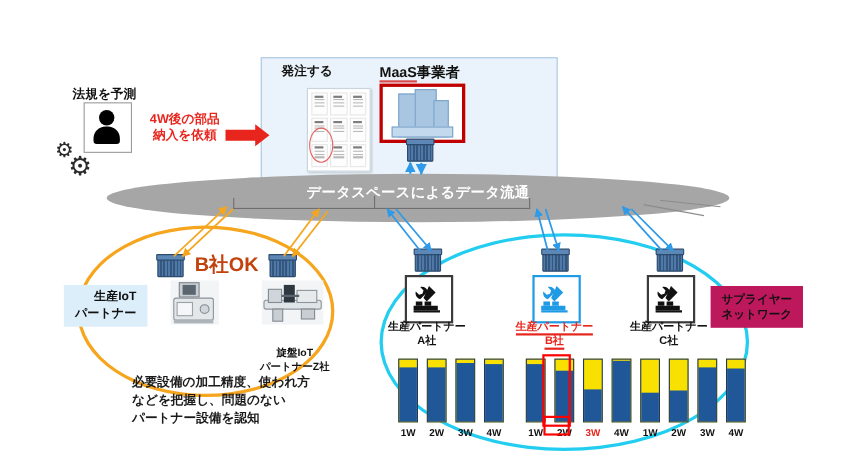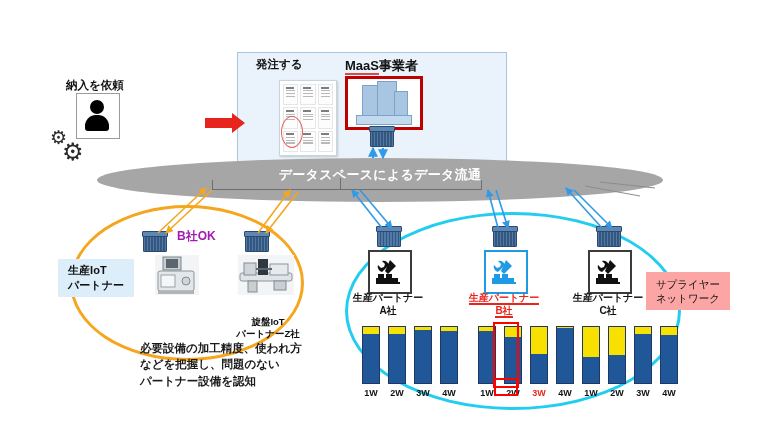--- a/index.html
+++ b/index.html
@@ -92,48 +92,48 @@
     border:1.2px solid #6e6e6e;border-top:none;}
   #ell-bracket2{left:340px;top:178px;width:0;height:11px;border-left:1.2px solid #6e6e6e;}
   
   #orange-ellipse{
     left:70px;top:205px;width:228px;height:150px;
     border:3px solid #f5a61e;border-radius:50%;
   }
   #iot-label{
     left:58px;top:259px;width:76px;height:38px;
     background:#ddeefb;display:flex;align-items:center;justify-content:center;
-    font-size:11px;font-weight:bold;color:#111;line-height:1.35;text-align:left;
-  }
-  #bok{left:177px;top:228px;font-size:12px;font-weight:bold;color:#a21caf;white-space:nowrap;}
+    font-size:11px;font-weight:bold;color:#111;line-height:1.35;text-align:right;
+  }
+  #bok{left:177px;top:228px;font-size:18px;font-weight:bold;color:#c2410c;white-space:nowrap;}
   #srv-x{left:143px;top:233px;}
   #srv-z{left:245px;top:233px;}
   .machine{background:#f2f4f6;}
   #mach-x{left:155px;top:255px;width:44px;height:40px;}
   #mach-z{left:238px;top:255px;width:56px;height:40px;}
   .mach-label{
     font-size:9.5px;font-weight:bold;color:#111;text-align:center;line-height:1.3;
     white-space:nowrap;
   }
   #mach-x-label{left:135px;top:296px;width:84px;}
   #mach-z-label{left:226px;top:296px;width:84px;margin-top:20px;}
   
   #bl-note{
     left:120px;top:340px;width:230px;
-    font-size:11.5px;font-weight:bold;color:#1a1a1a;line-height:1.42;margin-left:20px;
+    font-size:11.5px;font-weight:bold;color:#1a1a1a;line-height:1.42;
   }
   
   #cyan-ellipse{
     left:345px;top:212px;width:330px;height:192px;
     border:3px solid #22cdf0;border-radius:50%;
   }
   #supplier-label{
-    left:646px;top:272px;width:84px;height:38px;
-    background:#fca5a5;display:flex;align-items:center;justify-content:center;
-    font-size:10.5px;font-weight:normal;color:#111;line-height:1.35;text-align:center;
+    left:646px;top:260px;width:84px;height:38px;
+    background:#be185d;display:flex;align-items:center;justify-content:center;
+    font-size:10.5px;font-weight:bold;color:#111;line-height:1.35;text-align:center;
   }
   .p-icon{width:40px;height:40px;background:#ffffff;border:2px solid #3b3b3b;}
   .p-icon.hl{border-color:#1f9ae5;}
   .p-label{
     font-size:10px;font-weight:bold;color:#111;text-align:center;line-height:1.3;
     white-space:nowrap;width:90px;
   }
   .p-label.red{color:#e8251d;}
   .p-label.red .ul{border-bottom:2px solid #e8251d;}
   
@@ -220,26 +220,27 @@
   <div class="abs" id="doc-hl"></div>
 
   <div class="abs" id="maas-box">
     <div class="bld" style="left:14px;top:6px;width:16px;height:38px;"></div>
     <div class="bld" style="left:29px;top:2px;width:18px;height:42px;"></div>
     <div class="bld" style="left:46px;top:12px;width:12px;height:32px;"></div>
     <div class="bld" style="left:8px;top:36px;width:54px;height:8px;background:#c3d9ee;"></div>
   </div>
   <div class="abs server" id="maas-server"></div>
 
-  <div class="abs panel-label" id="actor-label">納入を依頼</div>
+  <div class="abs panel-label" id="actor-label">法規を予測</div>
   <div class="abs" id="actor-box"></div>
   <div class="abs" id="actor-head"></div>
   <div class="abs" id="actor-body"></div>
   <div class="abs gear" id="gear1">⚙</div>
   <div class="abs gear" id="gear2">⚙</div>
+  <div class="abs" id="request-text">4W後の部品<br>納入を依頼</div>
 
 
   <div class="abs" id="ellipse"></div>
   <div class="abs" id="ellipse-label">データスペースによるデータ流通</div>
   <div class="abs" id="ell-bracket"></div>
   <div class="abs" id="ell-bracket2"></div>
 
   <div class="abs" id="orange-ellipse"></div>
   <div class="abs" id="iot-label">生産IoT<br>パートナー</div>
   <div class="abs" id="bok">B社OK</div>

